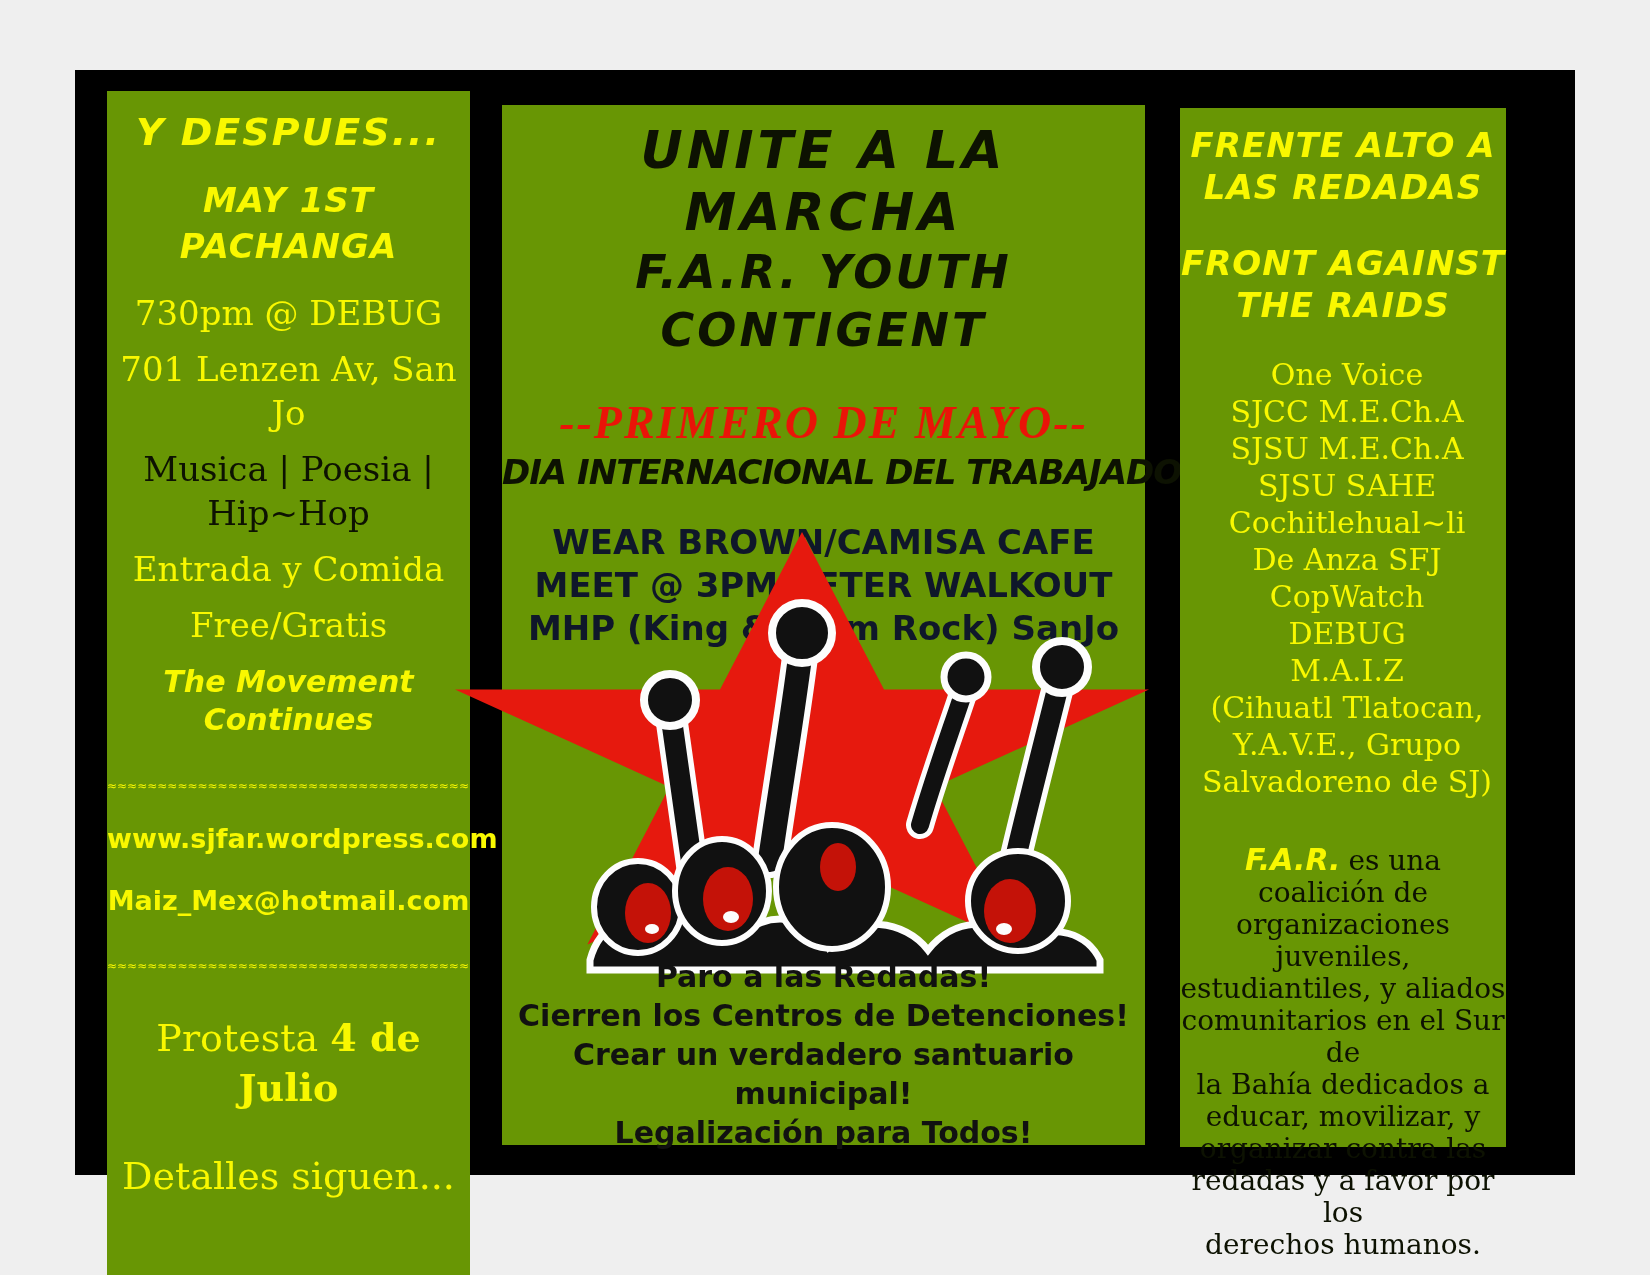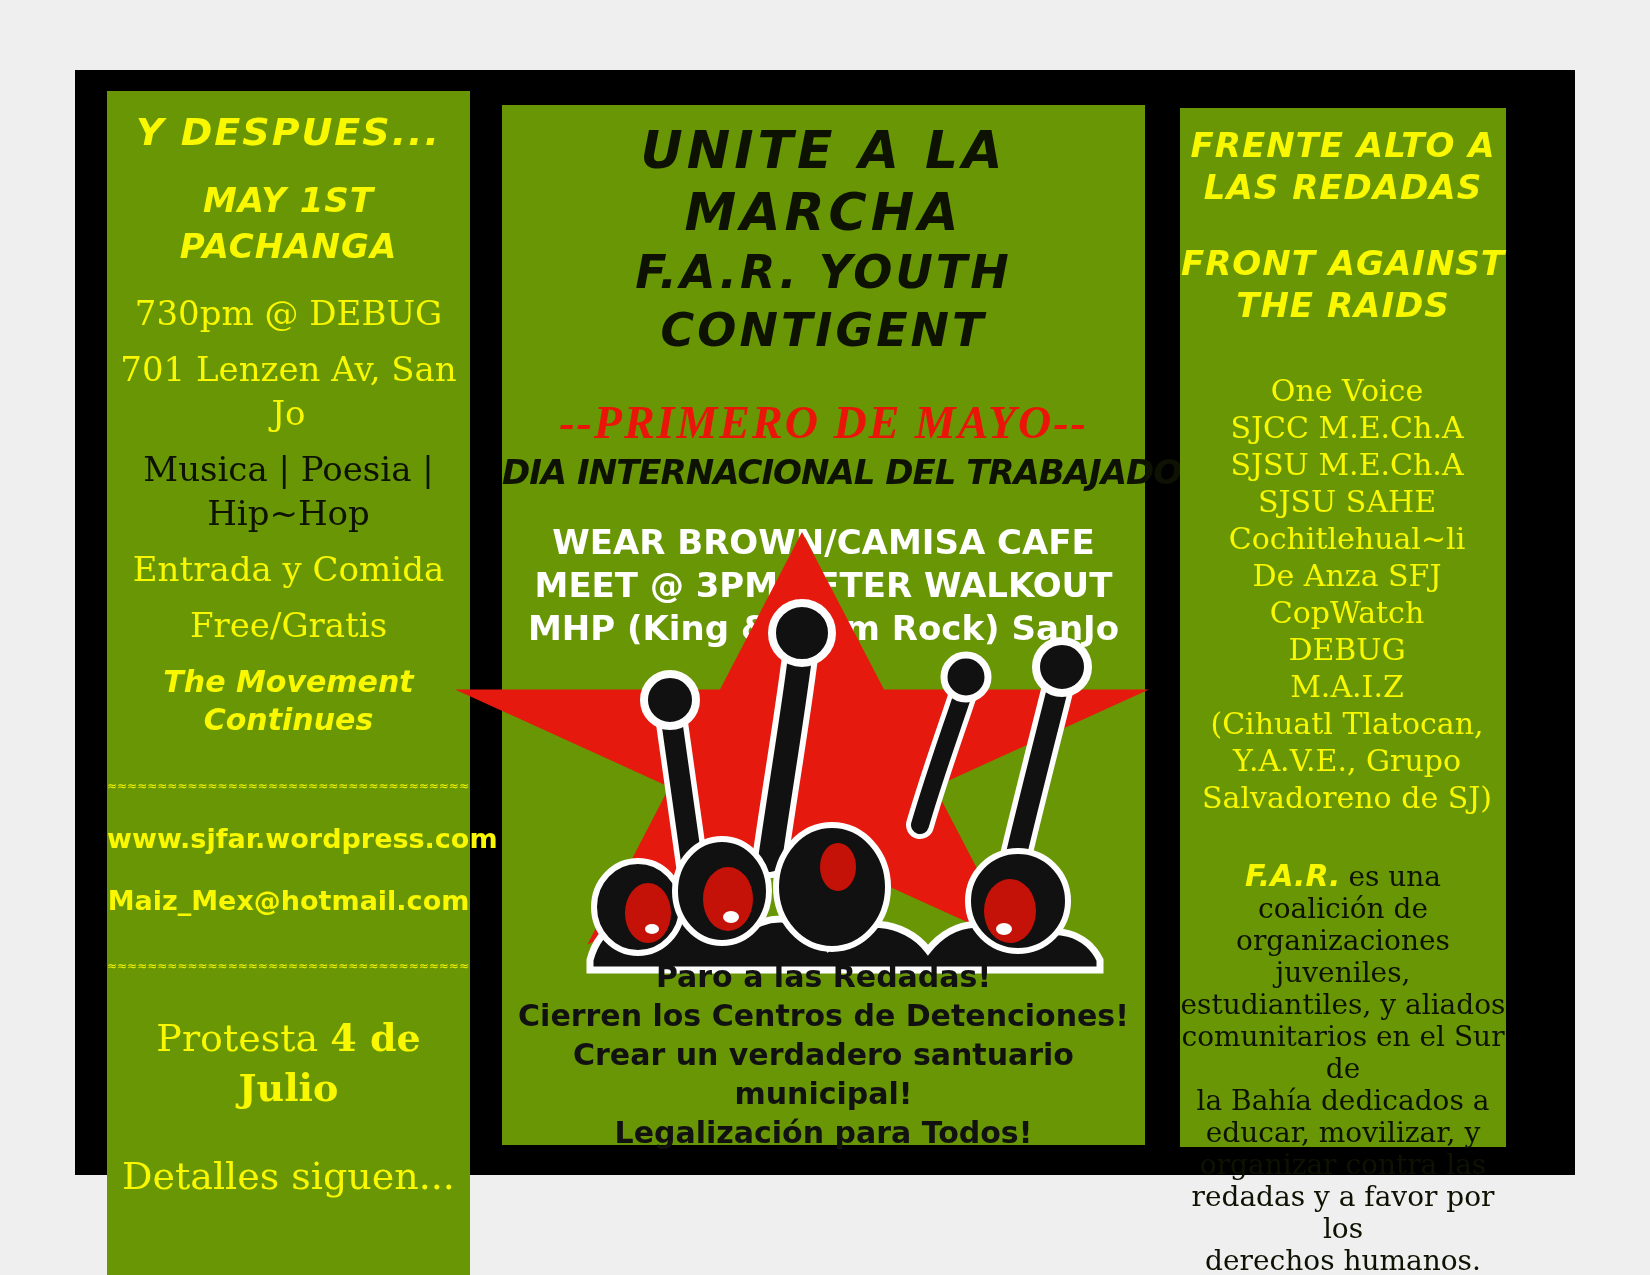--- a/index.html
+++ b/index.html
@@ -41,30 +41,30 @@
   .lp-mail{font-size:27px;line-height:36px;margin-top:26px;}
   .lp-protest{font-size:38px;line-height:50px;margin-top:40px;}
   .lp-protest b{font-weight:bold;}
   .lp-details{font-size:38px;line-height:50px;margin-top:38px;}
 
   
   .cp-title1{font-size:52px;line-height:62px;margin-top:14px;letter-spacing:4px;}
   .cp-title2{font-size:46px;line-height:58px;letter-spacing:3px;}
   .cp-red{font-size:46px;line-height:52px;margin-top:38px;letter-spacing:2px;font-family:Liberation Serif, serif;}
   .cp-sub{font-size:34px;line-height:46px;letter-spacing:-1px;white-space:nowrap;}
-  .cp-info{font-size:34px;line-height:43px;font-weight:bold;color:#ffffff;text-align:center;}
+  .cp-info{font-size:34px;line-height:43px;font-weight:bold;color:#0f172a;text-align:center;}
   .cp-info-first{margin-top:26px;}
   .slogans{position:absolute;left:0;top:852px;width:100%;z-index:6;}
   .slogan{font-size:30px;line-height:39px;color:#111;}
 
   
   .rp-h{font-size:34px;line-height:42px;letter-spacing:1px;}
   .rp-h-es{margin-top:16px;}
   .rp-h-en{margin-top:34px;}
-  .rp-org-list{margin-top:46px;padding-left:8px;}
+  .rp-org-list{margin-top:30px;padding-left:8px;}
   .rp-org{font-size:30px;line-height:37px;}
   .rp-about{margin-top:44px;}
   .rp-about-line{font-size:28px;line-height:32px;color:#0d1202;}
   .far-inline{font-size:30px;margin-right:8px;letter-spacing:0px;}
 
   .star-overlay{
     position:absolute;left:440px;top:515px;width:725px;height:510px;z-index:5;
     pointer-events:none;
   }
 </style>

